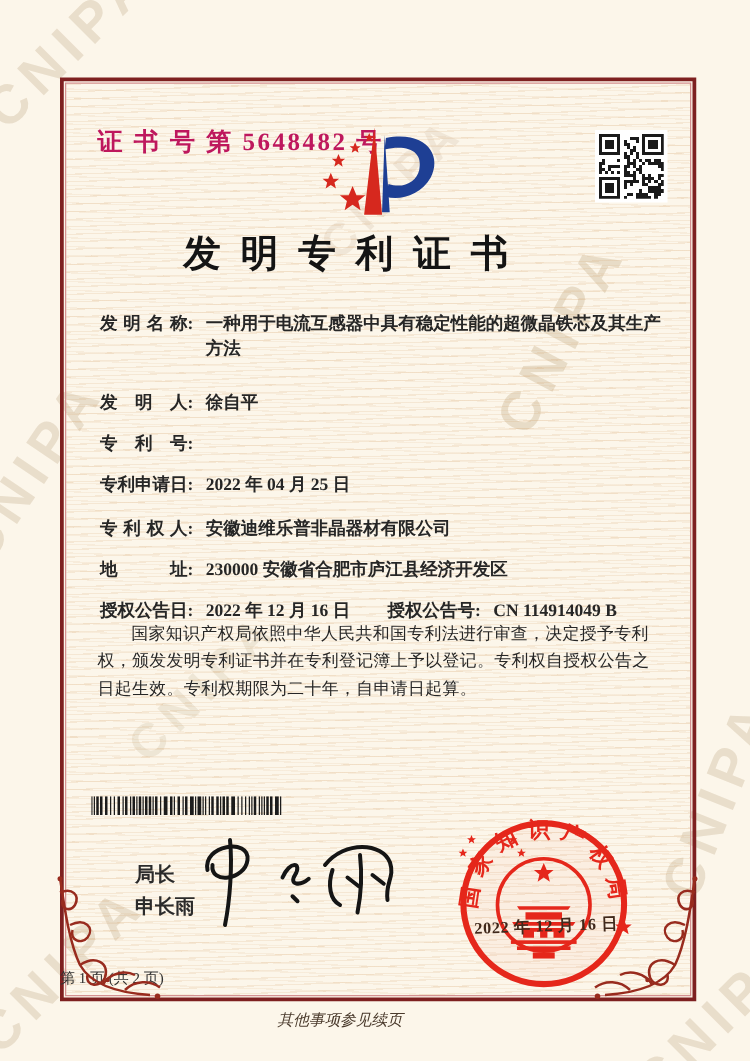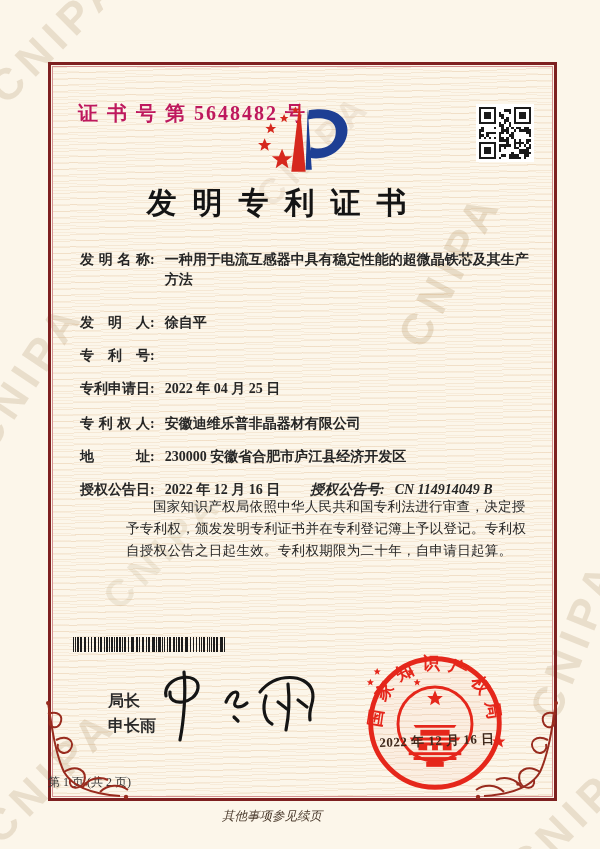--- a/index.html
+++ b/index.html
@@ -52,25 +52,25 @@
     font-size:30px; font-weight:700; letter-spacing:16px; text-indent:16px; color:#141414;
   }
   
   .fields { position:absolute; left:80px; top:250px; width:450px; font-size:14px; font-weight:600; color:#262626; }
   .row { display:flex; line-height:20px; margin-bottom:13px; position:relative; }
   .row-first { margin-bottom:23px; }
   .row-gap { margin-bottom:15px;align-items:flex-end; }
   .lbl { flex:0 0 70px; width:70px; text-align:justify; text-align-last:justify; }
   .colon { margin-right:10px; }
   .val { flex:1; }
-  .pair2 { position:absolute; left:230px; top:0; display:flex; line-height:20px;font-style:italic; }
+  .pair2 { position:absolute; left:230px; top:0; display:flex; line-height:20px; }
   .pair2 .lbl { flex:0 0 70px; }
   
   .paragraphs { position:absolute; left:78px; top:496px; width:452px; font-size:13.5px; line-height:22px; letter-spacing:0.3px; color:#262626; }
-  .paragraphs p { text-indent:2em;margin-left:48px; }
+  .paragraphs p { text-indent:2em; }
   
   .barcode { position:absolute; left:73px; top:637px; width:154px; height:15px; }
   .barcode svg { width:100%; height:100%; display:block; }
   .signer {
     position:absolute; left:84px; top:688px;
     font-family:Liberation Serif, serif;
     font-size:16px; font-weight:700; color:#2b2b2b; line-height:25px;margin-left:24px;
   }
   .signature { position:absolute; left:148px; top:662px; width:175px; height:85px; }
   .seal { position:absolute; left:360px; top:648px; width:150px; height:150px; }

